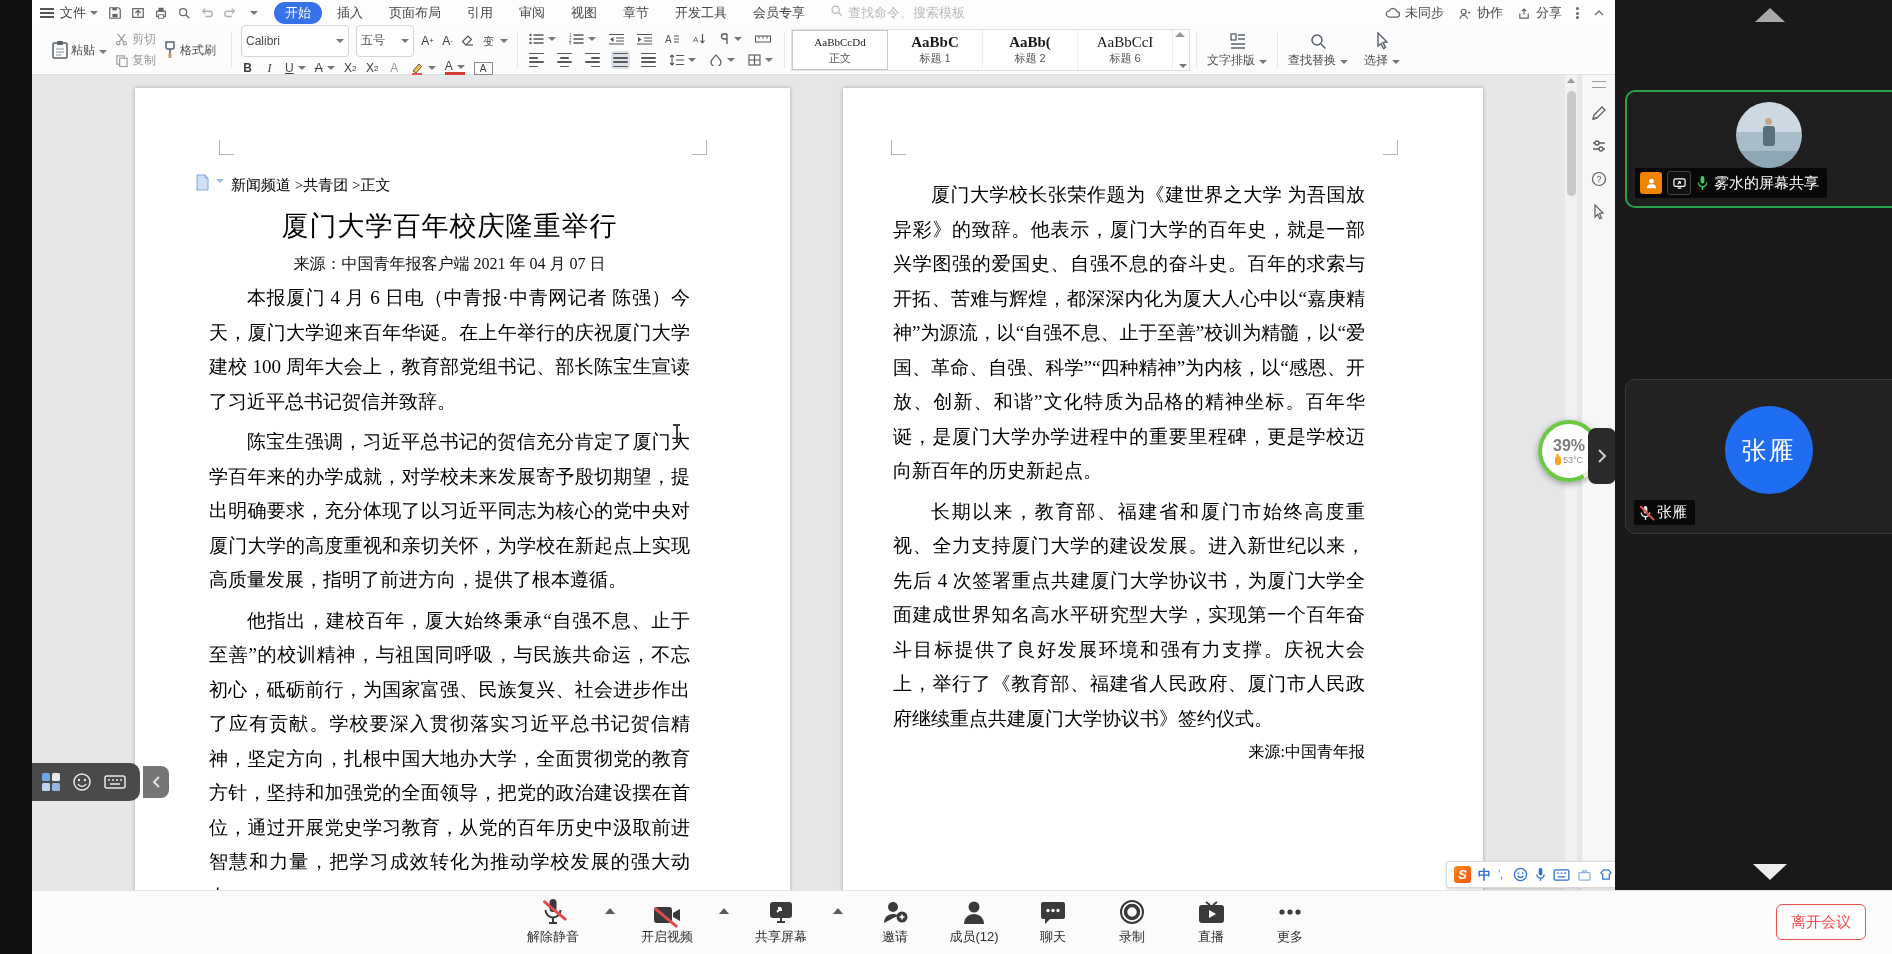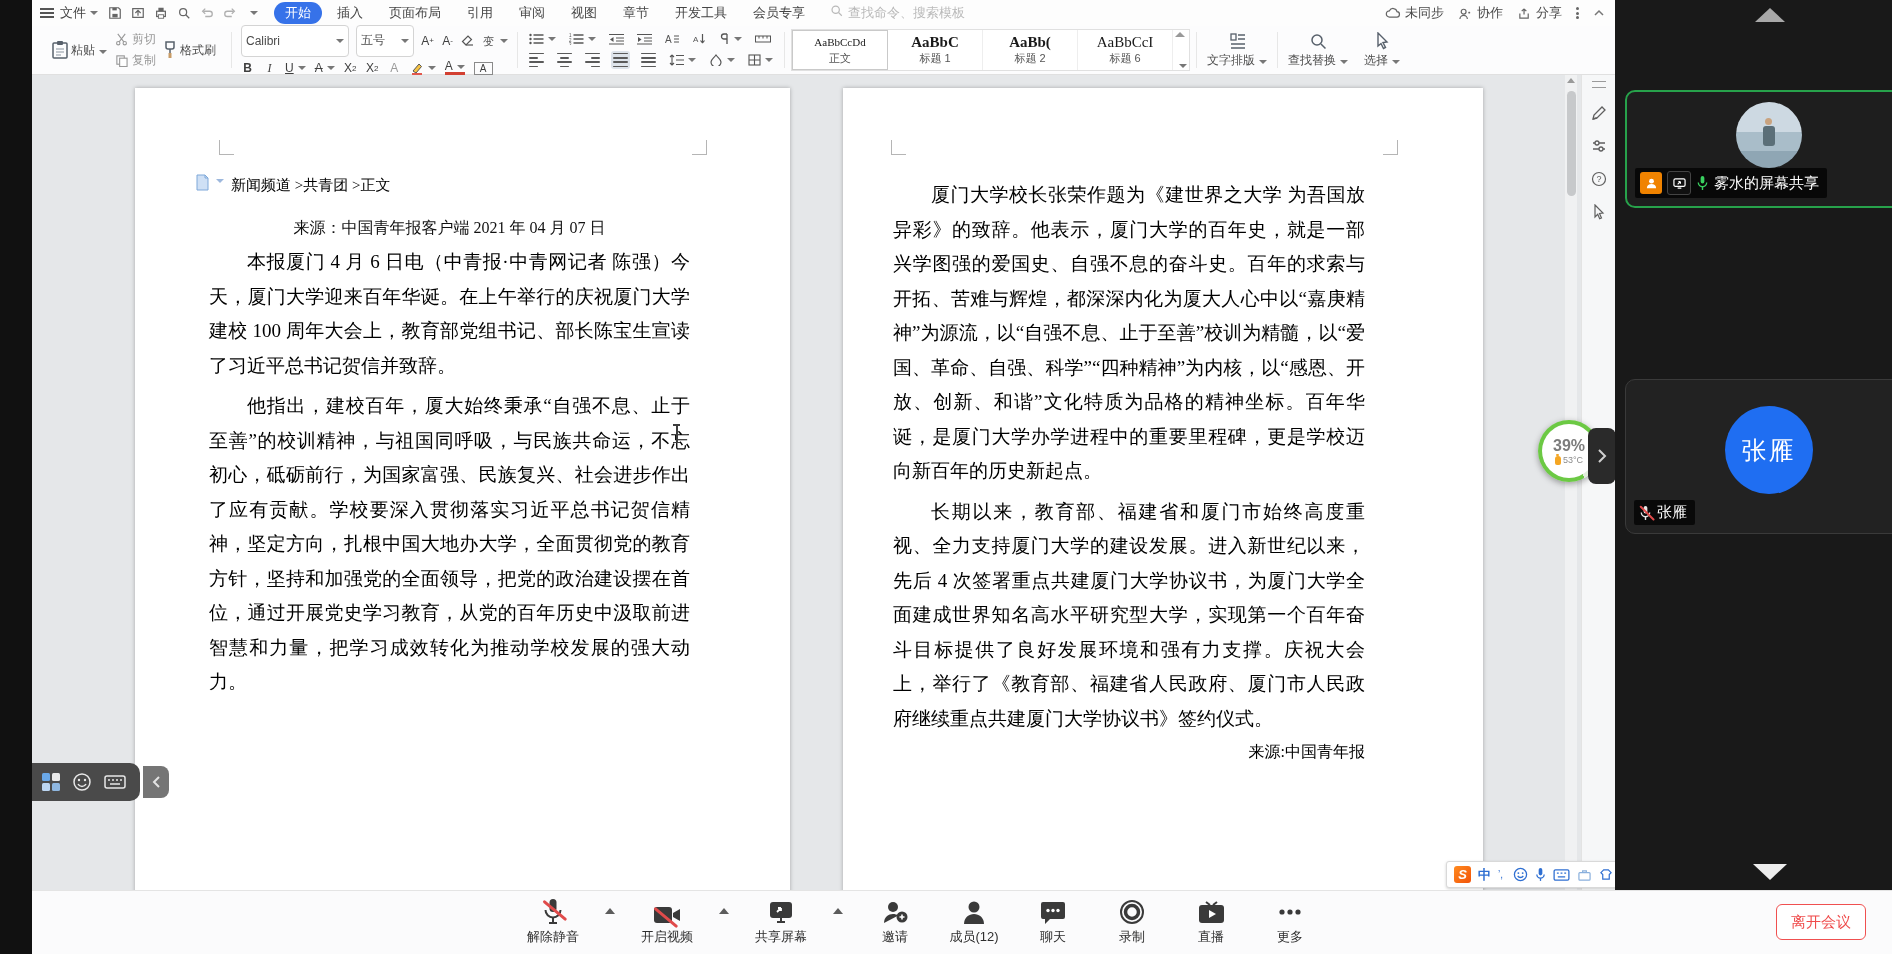--- a/index.html
+++ b/index.html
@@ -568,22 +568,24 @@
         <span class="cmark tr" style="left:557px;top:52px"></span>
         <span class="margin-ico">
           <svg width="15" height="17" viewBox="0 0 15 17">
               <path d="M2 1h8l3 3v12H2z" fill="#cfe0f5" stroke="#7fa8d9" stroke-width="1"></path>
               <path d="M10 1v3h3" fill="none" stroke="#7fa8d9"></path>
             </svg>
           <span class="cdn" style="border-top-color:#9db8dd;margin-top:5px"></span>
         </span>
         <div class="crumb doct">新闻频道 &gt;共青团 &gt;正文</div>
         <div class="pbody doct">
+          <div class="title">厦门大学百年校庆隆重举行</div>
           <div class="src">来源：中国青年报客户端 2021 年 04 月 07 日</div>
           <p>本报厦门 4 月 6 日电（中青报·中青网记者 陈强）今天，厦门大学迎来百年华诞。在上午举行的庆祝厦门大学建校 100 周年大会上，教育部党组书记、部长陈宝生宣读了习近平总书记贺信并致辞。</p>
+          <p>陈宝生强调，习近平总书记的贺信充分肯定了厦门大学百年来的办学成就，对学校未来发展寄予殷切期望，提出明确要求，充分体现了以习近平同志为核心的党中央对厦门大学的高度重视和亲切关怀，为学校在新起点上实现高质量发展，指明了前进方向，提供了根本遵循。</p>
           <p>他指出，建校百年，厦大始终秉承“自强不息、止于至善”的校训精神，与祖国同呼吸，与民族共命运，不忘初心，砥砺前行，为国家富强、民族复兴、社会进步作出了应有贡献。学校要深入贯彻落实习近平总书记贺信精神，坚定方向，扎根中国大地办大学，全面贯彻党的教育方针，坚持和加强党的全面领导，把党的政治建设摆在首位，通过开展党史学习教育，从党的百年历史中汲取前进智慧和力量，把学习成效转化为推动学校发展的强大动力。</p>
 
         </div>
       </div>
       <div class="page page2">
         <span class="cmark tl" style="left:48px;top:52px"></span>
         <span class="cmark tr" style="left:540px;top:52px"></span>
         <div class="pbody2 doct">
           <p>厦门大学校长张荣作题为《建世界之大学 为吾国放异彩》的致辞。他表示，厦门大学的百年史，就是一部兴学图强的爱国史、自强不息的奋斗史。百年的求索与开拓、苦难与辉煌，都深深内化为厦大人心中以“嘉庚精神”为源流，以“自强不息、止于至善”校训为精髓，以“爱国、革命、自强、科学”“四种精神”为内核，以“感恩、开放、创新、和谐”文化特质为品格的精神坐标。百年华诞，是厦门大学办学进程中的重要里程碑，更是学校迈向新百年的历史新起点。</p>
           <p>长期以来，教育部、福建省和厦门市始终高度重视、全力支持厦门大学的建设发展。进入新世纪以来，先后 4 次签署重点共建厦门大学协议书，为厦门大学全面建成世界知名高水平研究型大学，实现第一个百年奋斗目标提供了良好发展环境和强有力支撑。庆祝大会上，举行了《教育部、福建省人民政府、厦门市人民政府继续重点共建厦门大学协议书》签约仪式。</p>

